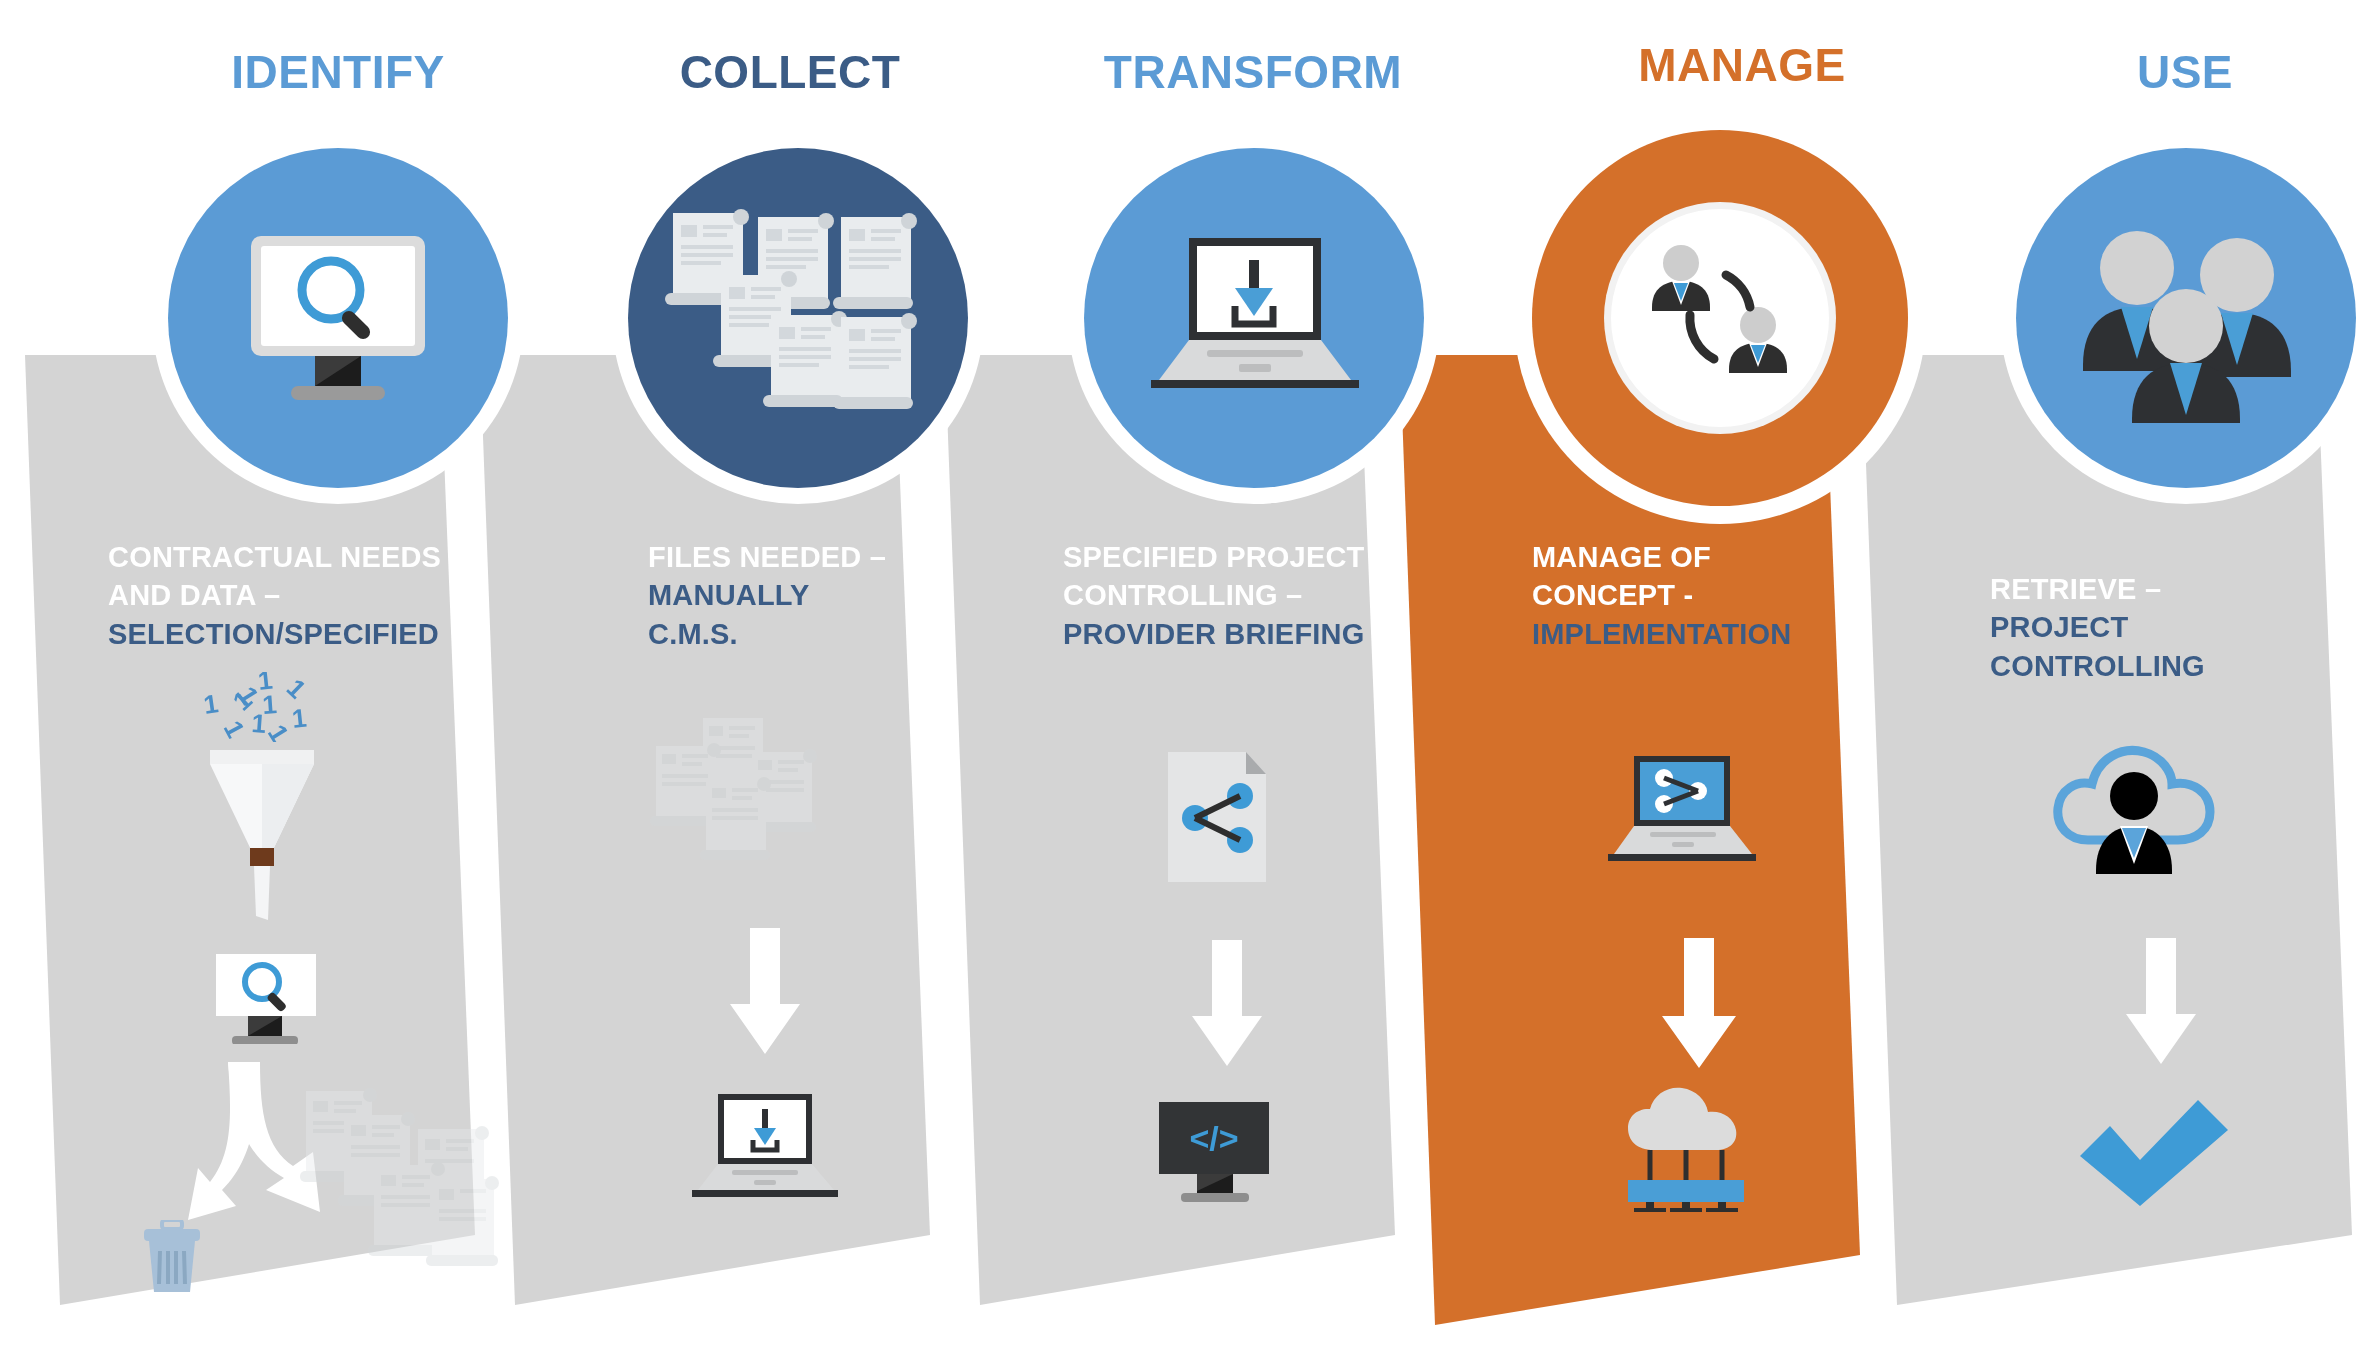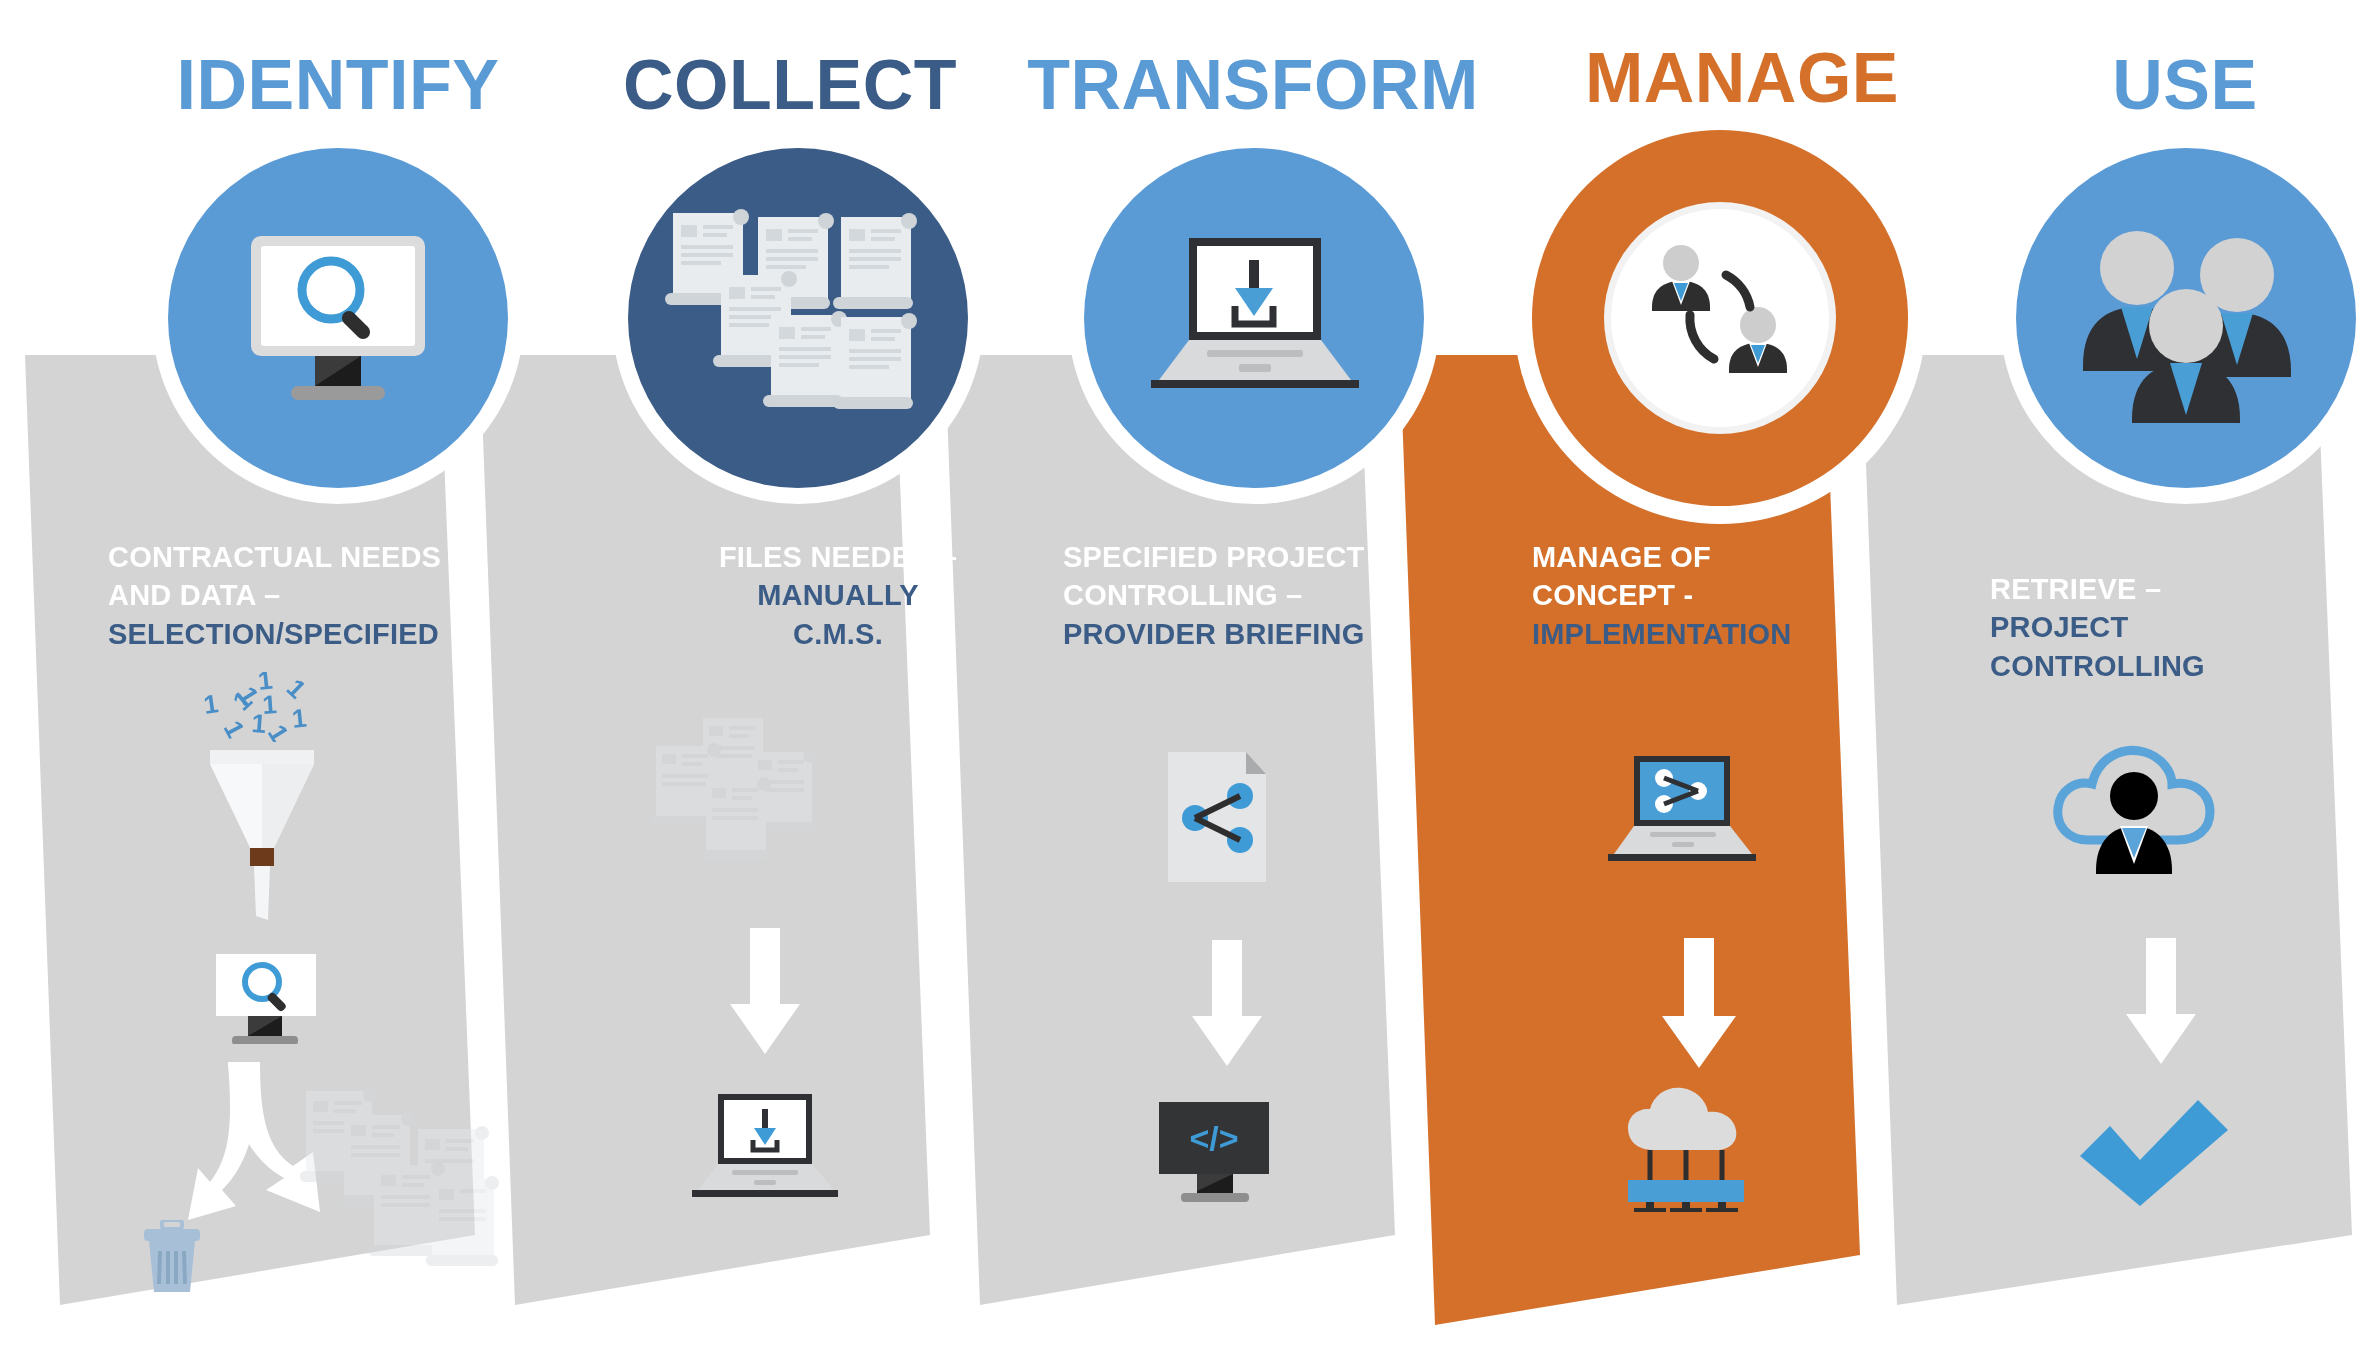--- a/index.html
+++ b/index.html
@@ -7,21 +7,21 @@
     width:2379px;height:1361px;overflow:hidden;
     font-family:"Liberation Sans", sans-serif;
     position:relative;
   }
   #stage{position:absolute;inset:0;}
 
   
   .header-row{position:absolute;top:0;left:0;width:2379px;height:140px;}
   .col-header{
     position:absolute;top:45px;
-    font-size:70px;font-weight:bold;letter-spacing:.5px;
+    font-size:46px;font-weight:bold;letter-spacing:.5px;
     text-align:center;white-space:nowrap;
     transform:translateX(-50%);
   }
 
   
   .band{position:absolute;top:355px;}
   .band svg{display:block;}
 
   
   .circle-wrap{position:absolute;}
@@ -251,21 +251,21 @@
       </svg>
     </div>
   </div>
 
   <div class="textblock" style="left:108px;top:538px;width:380px;">
     <span class="tl-white">CONTRACTUAL NEEDS</span>
     <span class="tl-white">AND DATA –</span>
     <span class="tl-blue">SELECTION/SPECIFIED</span>
   </div>
 
-  <div class="textblock" style="left:648px;top:538px;width:380px;text-align:center;">
+  <div class="textblock" style="left:648px;top:538px;width:380px;">
     <span class="tl-white">FILES NEEDED –</span>
     <span class="tl-blue">MANUALLY</span>
     <span class="tl-blue">C.M.S.</span>
   </div>
 
   <div class="textblock" style="left:1063px;top:538px;width:380px;">
     <span class="tl-white">SPECIFIED PROJECT</span>
     <span class="tl-white">CONTROLLING –</span>
     <span class="tl-blue">PROVIDER BRIEFING</span>
   </div>

